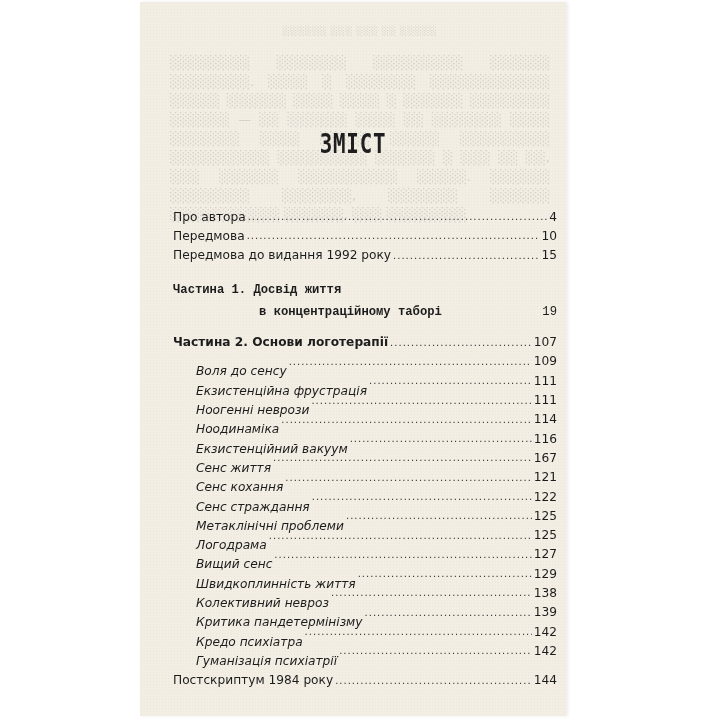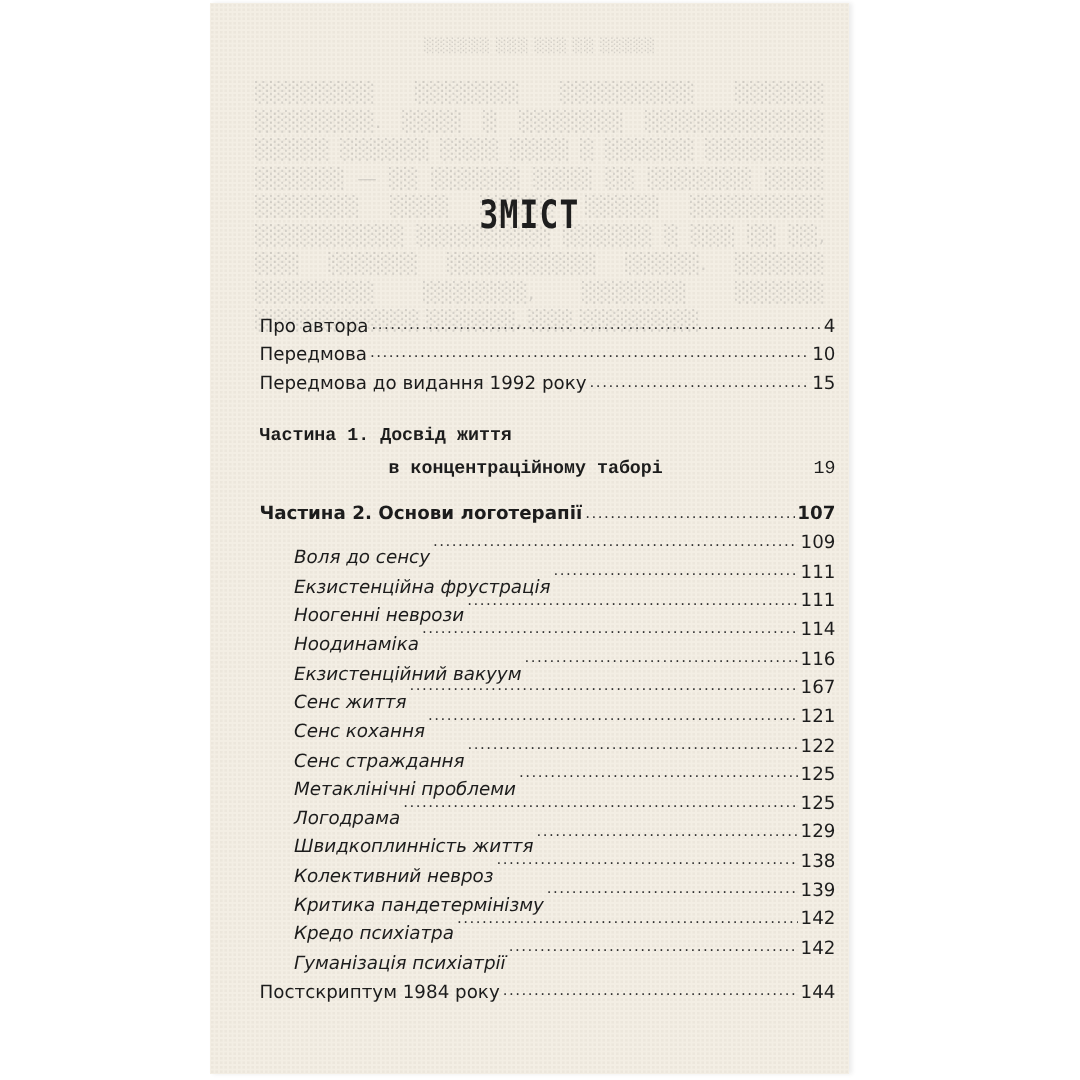--- a/index.html
+++ b/index.html
@@ -77,21 +77,21 @@
         <span class="dots" style="flex:1 1 auto;overflow:hidden;margin:0 2px;font-weight:normal;letter-spacing:1px;font-size:10px;"></span>
         <span class="page-num" style="font-weight:normal;">19</span>
       </div>
     </div>
 
     <div class="gap-small"></div>
 
     <div class="row bold">
       <span class="label">Частина 2. Основи логотерапії</span>
       <span class="dots" style="font-weight:normal;"></span>
-      <span class="page-num" style="font-weight:bold;">107</span>
+      <span class="page-num" style="font-weight:normal;">107</span>
     </div>
 
     <div class="row sub">
         <span class="label">Воля до сенсу</span>
         <span class="dots"></span>
         <span class="page-num">109</span>
       </div>
     <div class="row sub">
         <span class="label">Екзистенційна фрустрація</span>
         <span class="dots"></span>
@@ -131,20 +131,25 @@
         <span class="label">Метаклінічні проблеми</span>
         <span class="dots"></span>
         <span class="page-num">125</span>
       </div>
     <div class="row sub">
         <span class="label">Логодрама</span>
         <span class="dots"></span>
         <span class="page-num">125</span>
       </div>
     <div class="row sub">
+        <span class="label">Вищий сенс</span>
+        <span class="dots"></span>
+        <span class="page-num">127</span>
+      </div>
+    <div class="row sub">
         <span class="label">Швидкоплинність життя</span>
         <span class="dots"></span>
         <span class="page-num">129</span>
       </div>
     <div class="row sub">
         <span class="label">Колективний невроз</span>
         <span class="dots"></span>
         <span class="page-num">138</span>
       </div>
     <div class="row sub">

